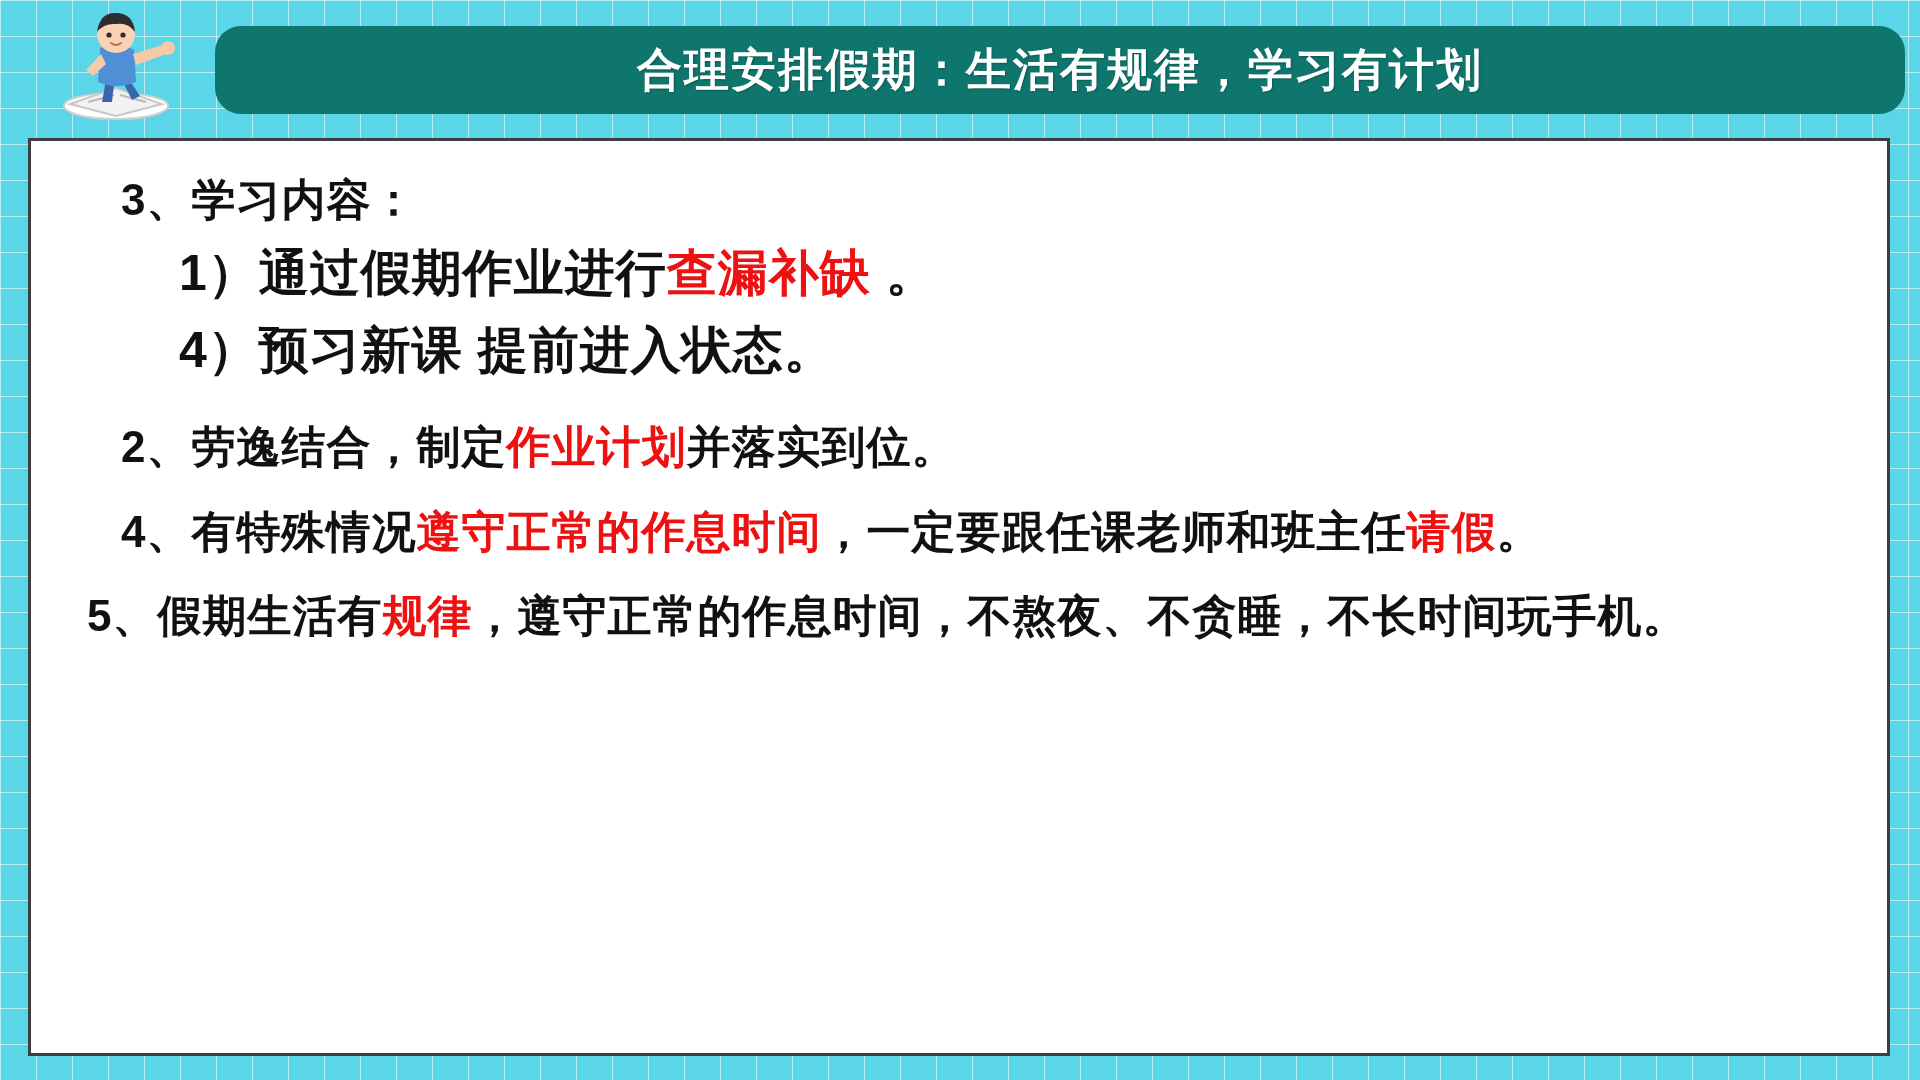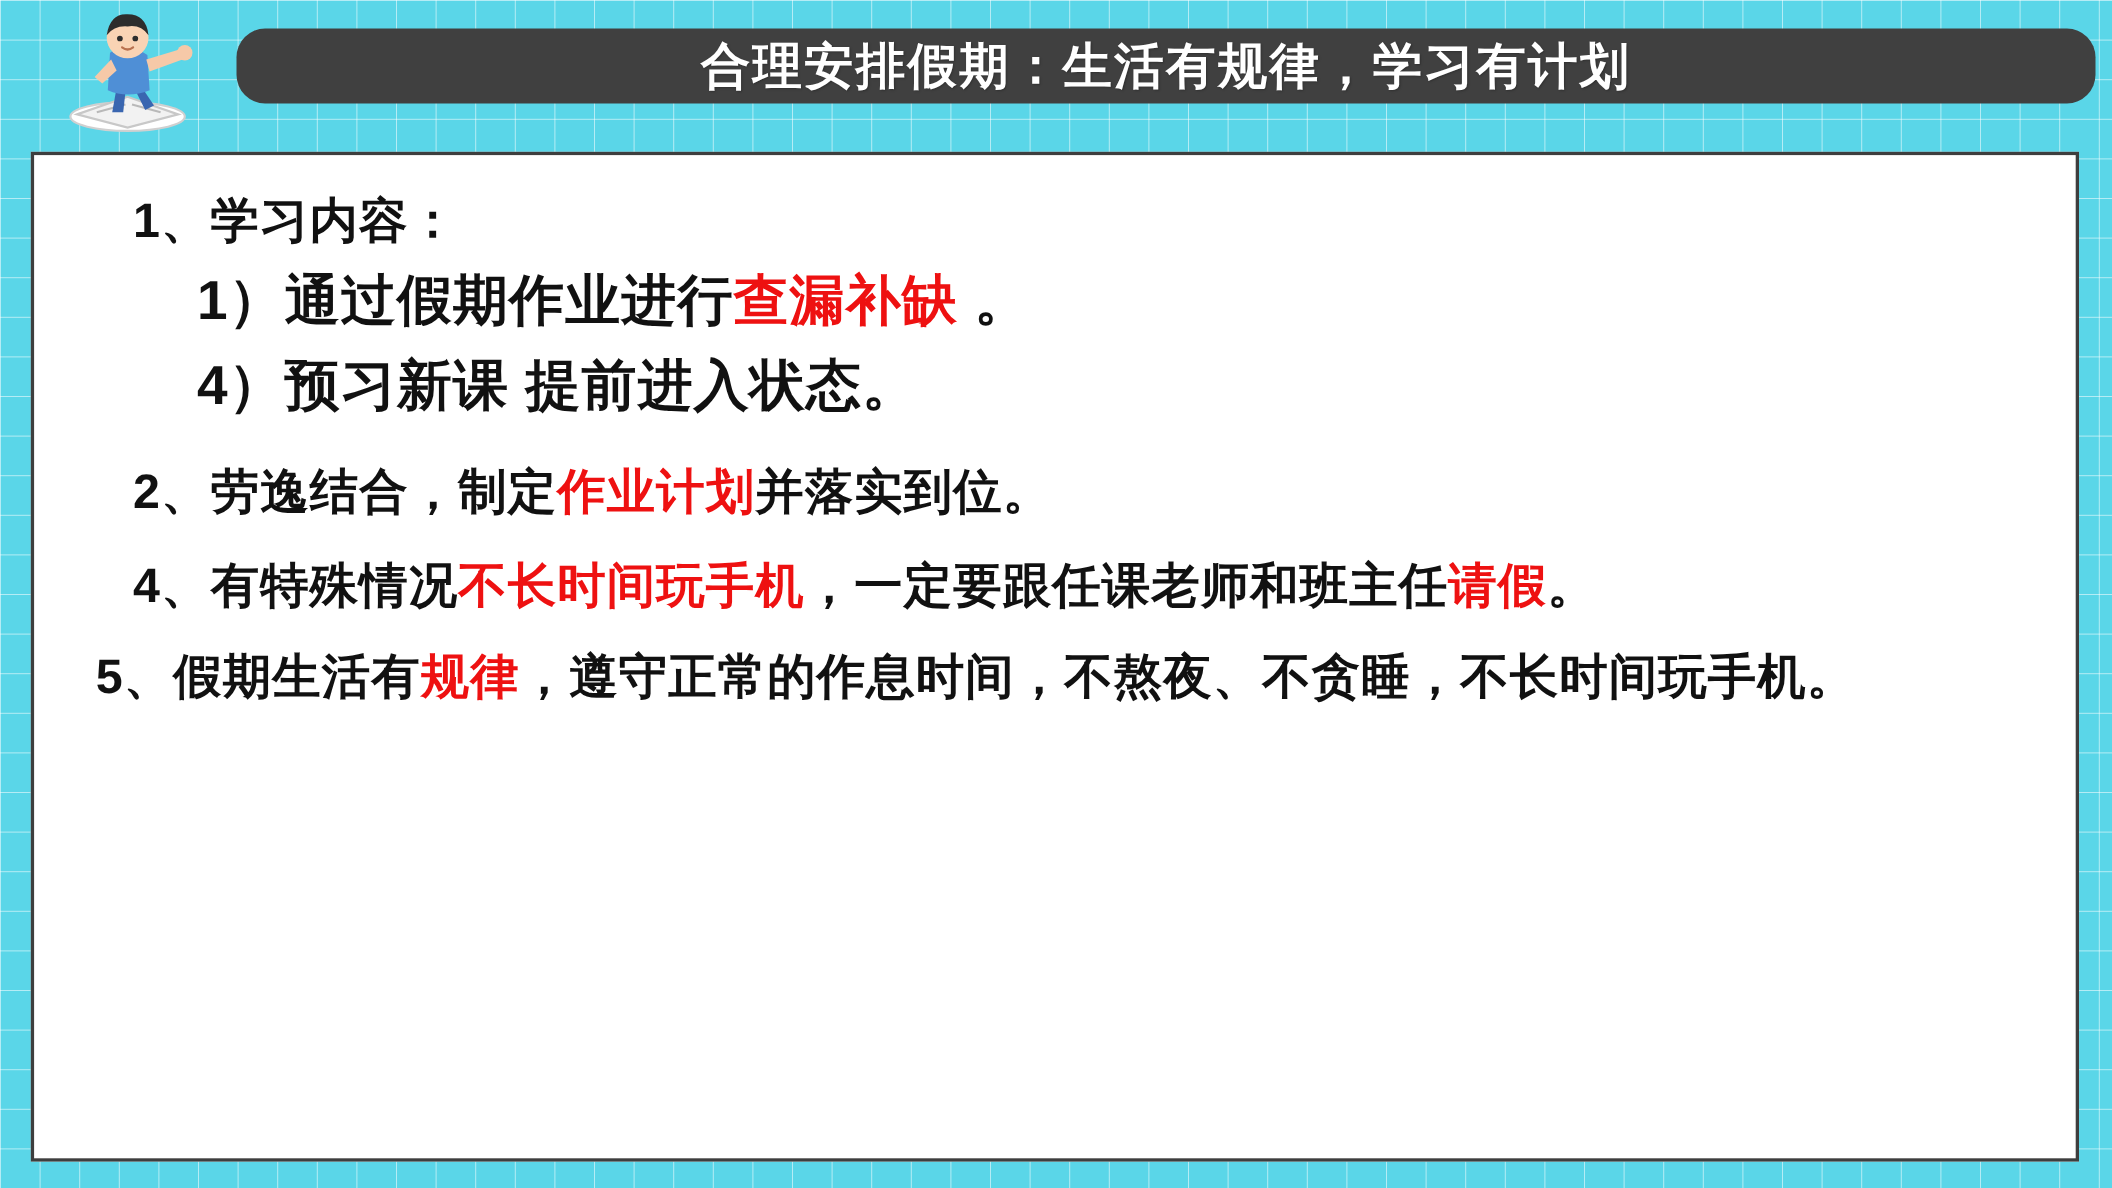--- a/index.html
+++ b/index.html
@@ -25,22 +25,22 @@
     top: 0;
     left: 0;
     width: 1920px;
     height: 128px;
   }
   .title-bar {
     position: absolute;
     left: 215px;
     top: 26px;
     width: 1690px;
-    height: 68px;
-    background: #404040;
+    height: 88px;
+    background: #0f766e;
     border-radius: 26px;
     display: flex;
     align-items: center;
     justify-content: center;
   }
   .title-text {
     color: #ffffff;
     font-size: 45px;
     font-weight: bold;
     letter-spacing: 2px;
@@ -136,39 +136,39 @@
     </svg>
   </div>
 
   <div class="title-bar">
     <span class="title-text">合理安排假期：生活有规律，学习有计划</span>
   </div>
 </div>
 
 <div class="content-card">
 
-  <div class="line l1">1、学习内容：</div>
+  <div class="line l1">3、学习内容：</div>
 
   <div class="line sub">
     <span>1）</span><span>通过假期作业进行</span><span class="red">查漏补缺</span><span> 。</span>
   </div>
 
 
 
   <div class="line sub">
     <span>4）</span><span>预习新课  提前进入状态。</span><span class="red"></span><span></span>
   </div>
 
   <div class="line numbered gap-top-big">
     <span>2、</span><span>劳逸结合，制定</span><span class="red">作业计划</span><span>并落实到位。</span>
   </div>
 
 
   <div class="line numbered">
-    <span>4、</span><span>有特殊情况</span><span class="red">不长时间玩手机</span><span>，一定要跟任课老师和班主任</span><span class="red">请假</span><span>。</span>
+    <span>4、</span><span>有特殊情况</span><span class="red">遵守正常的作息时间</span><span>，一定要跟任课老师和班主任</span><span class="red">请假</span><span>。</span>
   </div>
 
   <div class="line numbered wrap wrap-cont">
     <span>5、</span><span>假期生活有</span><span class="red">规律</span><span>，遵守正常的作息时间，不熬夜、不贪睡，不长时间玩手机。</span>
   </div>
 
 
 </div>
 
 </body></html>

